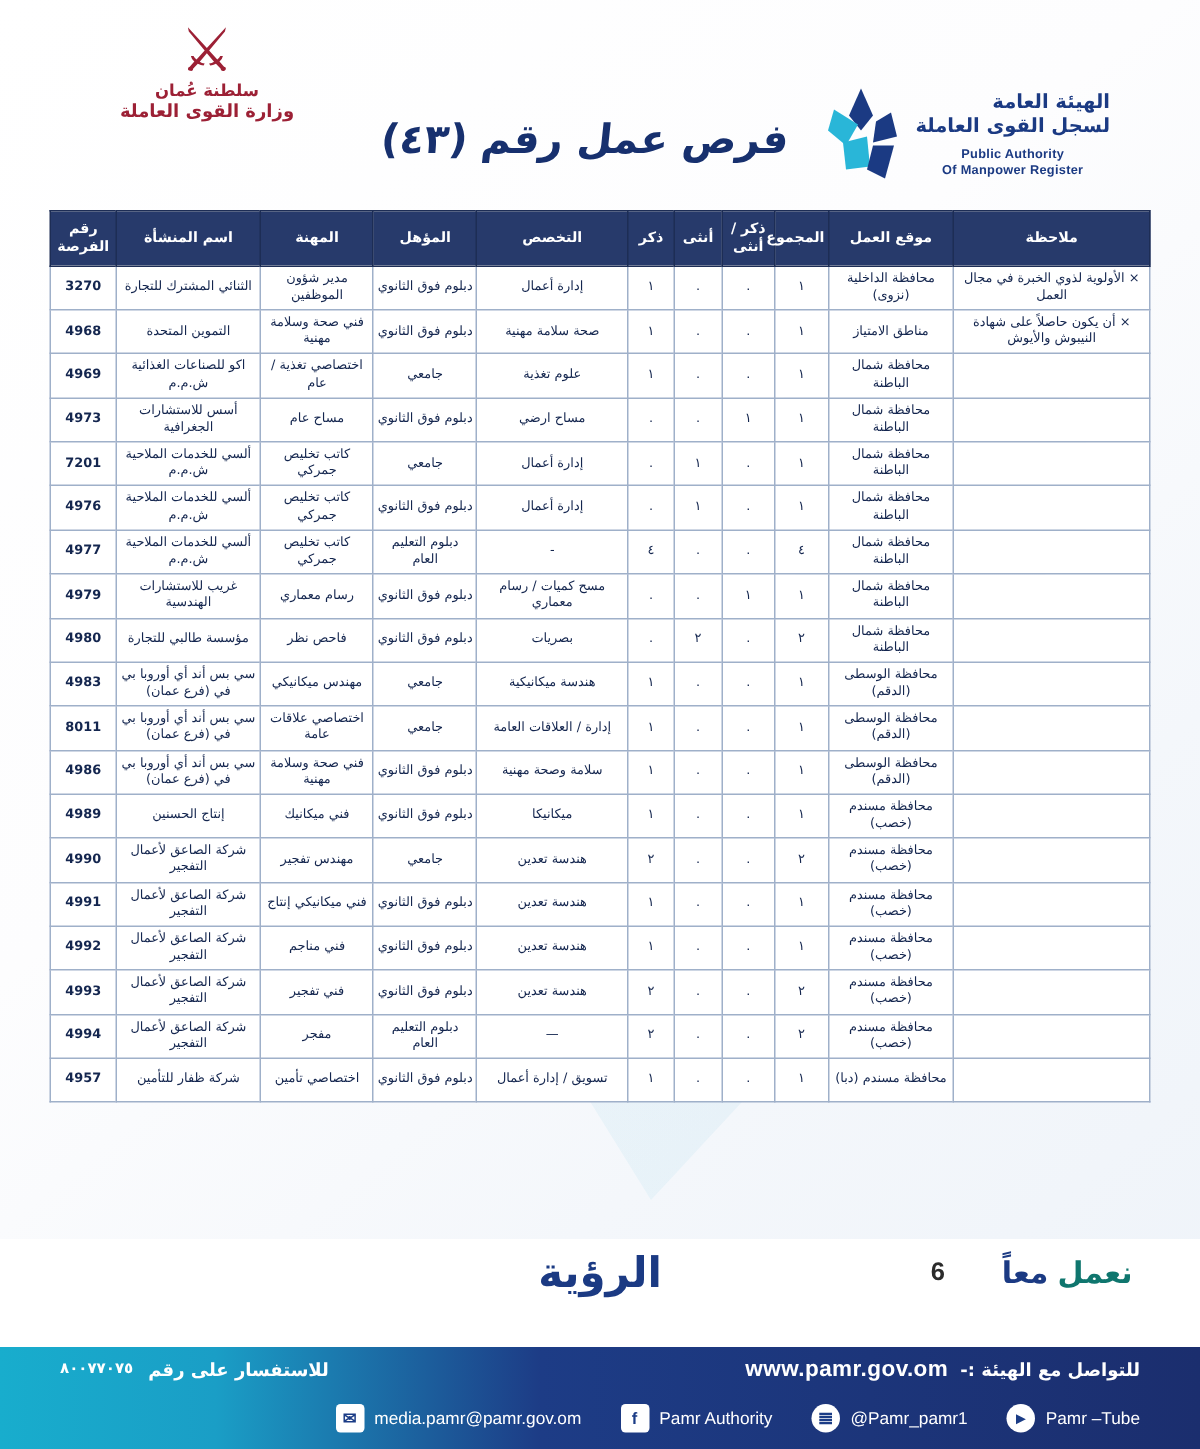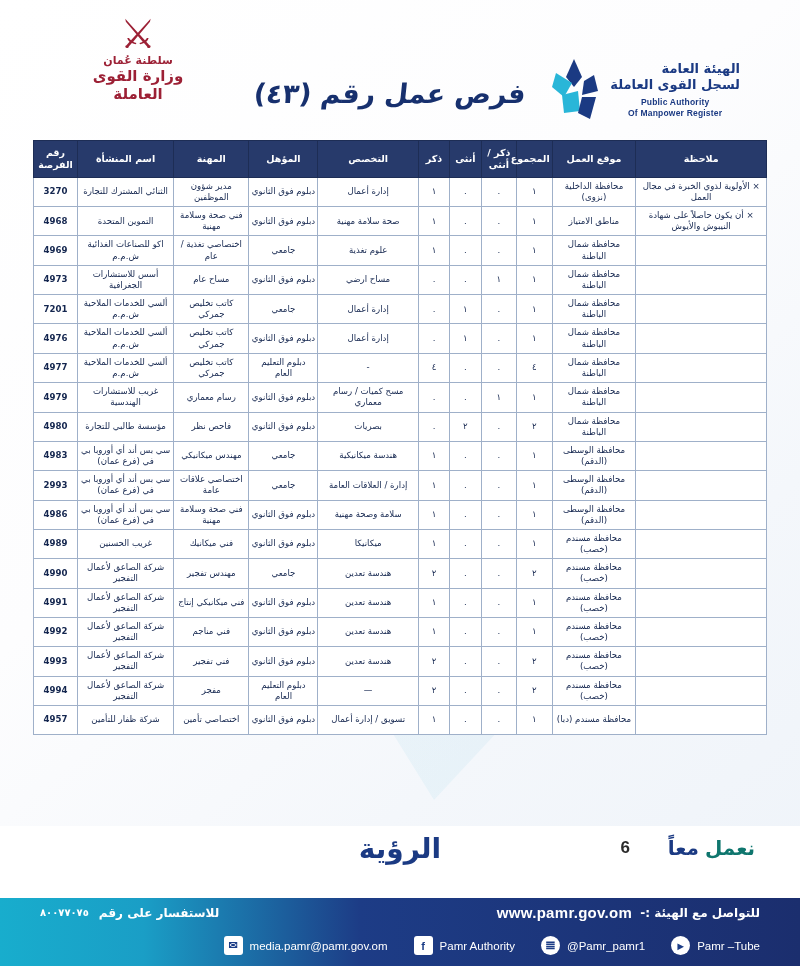--- a/index.html
+++ b/index.html
@@ -56,21 +56,21 @@
     color: #1b3a83; font-size: 8.5px; font-weight: bold;
     letter-spacing: .2px; margin-top: 3px; line-height: 1.3; text-align: center;
   }
   .emblem {
     position: absolute;
     left: 78px; top: 14px;
     width: 120px; text-align: center;
   }
   .khanjar { font-size: 40px; color: #9c2035; line-height: 1; }
   .emblem-t1 { color: #9c2035; font-size: 11px; font-weight: bold; font-family: "DejaVu Sans", sans-serif; }
-  .emblem-t2 { color: #9c2035; font-size: 15px; font-weight: bold; font-family: "DejaVu Sans", sans-serif; }
+  .emblem-t2 { color: #9c2035; font-size: 12px; font-weight: bold; font-family: "DejaVu Sans", sans-serif; }
 
   .title-banner {
     position: absolute;
     right: 230px; top: 78px;
     left: 210px;
     text-align: center;
   }
   .title-banner .t {
     display: inline-block;
     color: #17306e;
@@ -414,21 +414,21 @@
             <td class="note"></td>
             <td>محافظة الوسطى (الدقم)</td>
             <td>١</td>
             <td>.</td>
             <td>.</td>
             <td>١</td>
             <td>إدارة / العلاقات العامة</td>
             <td>جامعي</td>
             <td>اختصاصي علاقات عامة</td>
             <td class="est">سي بس أند أي أوروبا بي في (فرع عمان)</td>
-            <td class="num">2993</td>
+            <td class="num">8011</td>
           </tr>
           <tr>
             <td class="note"></td>
             <td>محافظة الوسطى (الدقم)</td>
             <td>١</td>
             <td>.</td>
             <td>.</td>
             <td>١</td>
             <td>سلامة وصحة مهنية</td>
             <td>دبلوم فوق الثانوي</td>
@@ -439,21 +439,21 @@
           <tr>
             <td class="note"></td>
             <td>محافظة مسندم (خصب)</td>
             <td>١</td>
             <td>.</td>
             <td>.</td>
             <td>١</td>
             <td>ميكانيكا</td>
             <td>دبلوم فوق الثانوي</td>
             <td>فني ميكانيك</td>
-            <td class="est">غريب الحسنين</td>
+            <td class="est">إنتاج الحسنين</td>
             <td class="num">4989</td>
           </tr>
           <tr>
             <td class="note"></td>
             <td>محافظة مسندم (خصب)</td>
             <td>٢</td>
             <td>.</td>
             <td>.</td>
             <td>٢</td>
             <td>هندسة تعدين</td>

